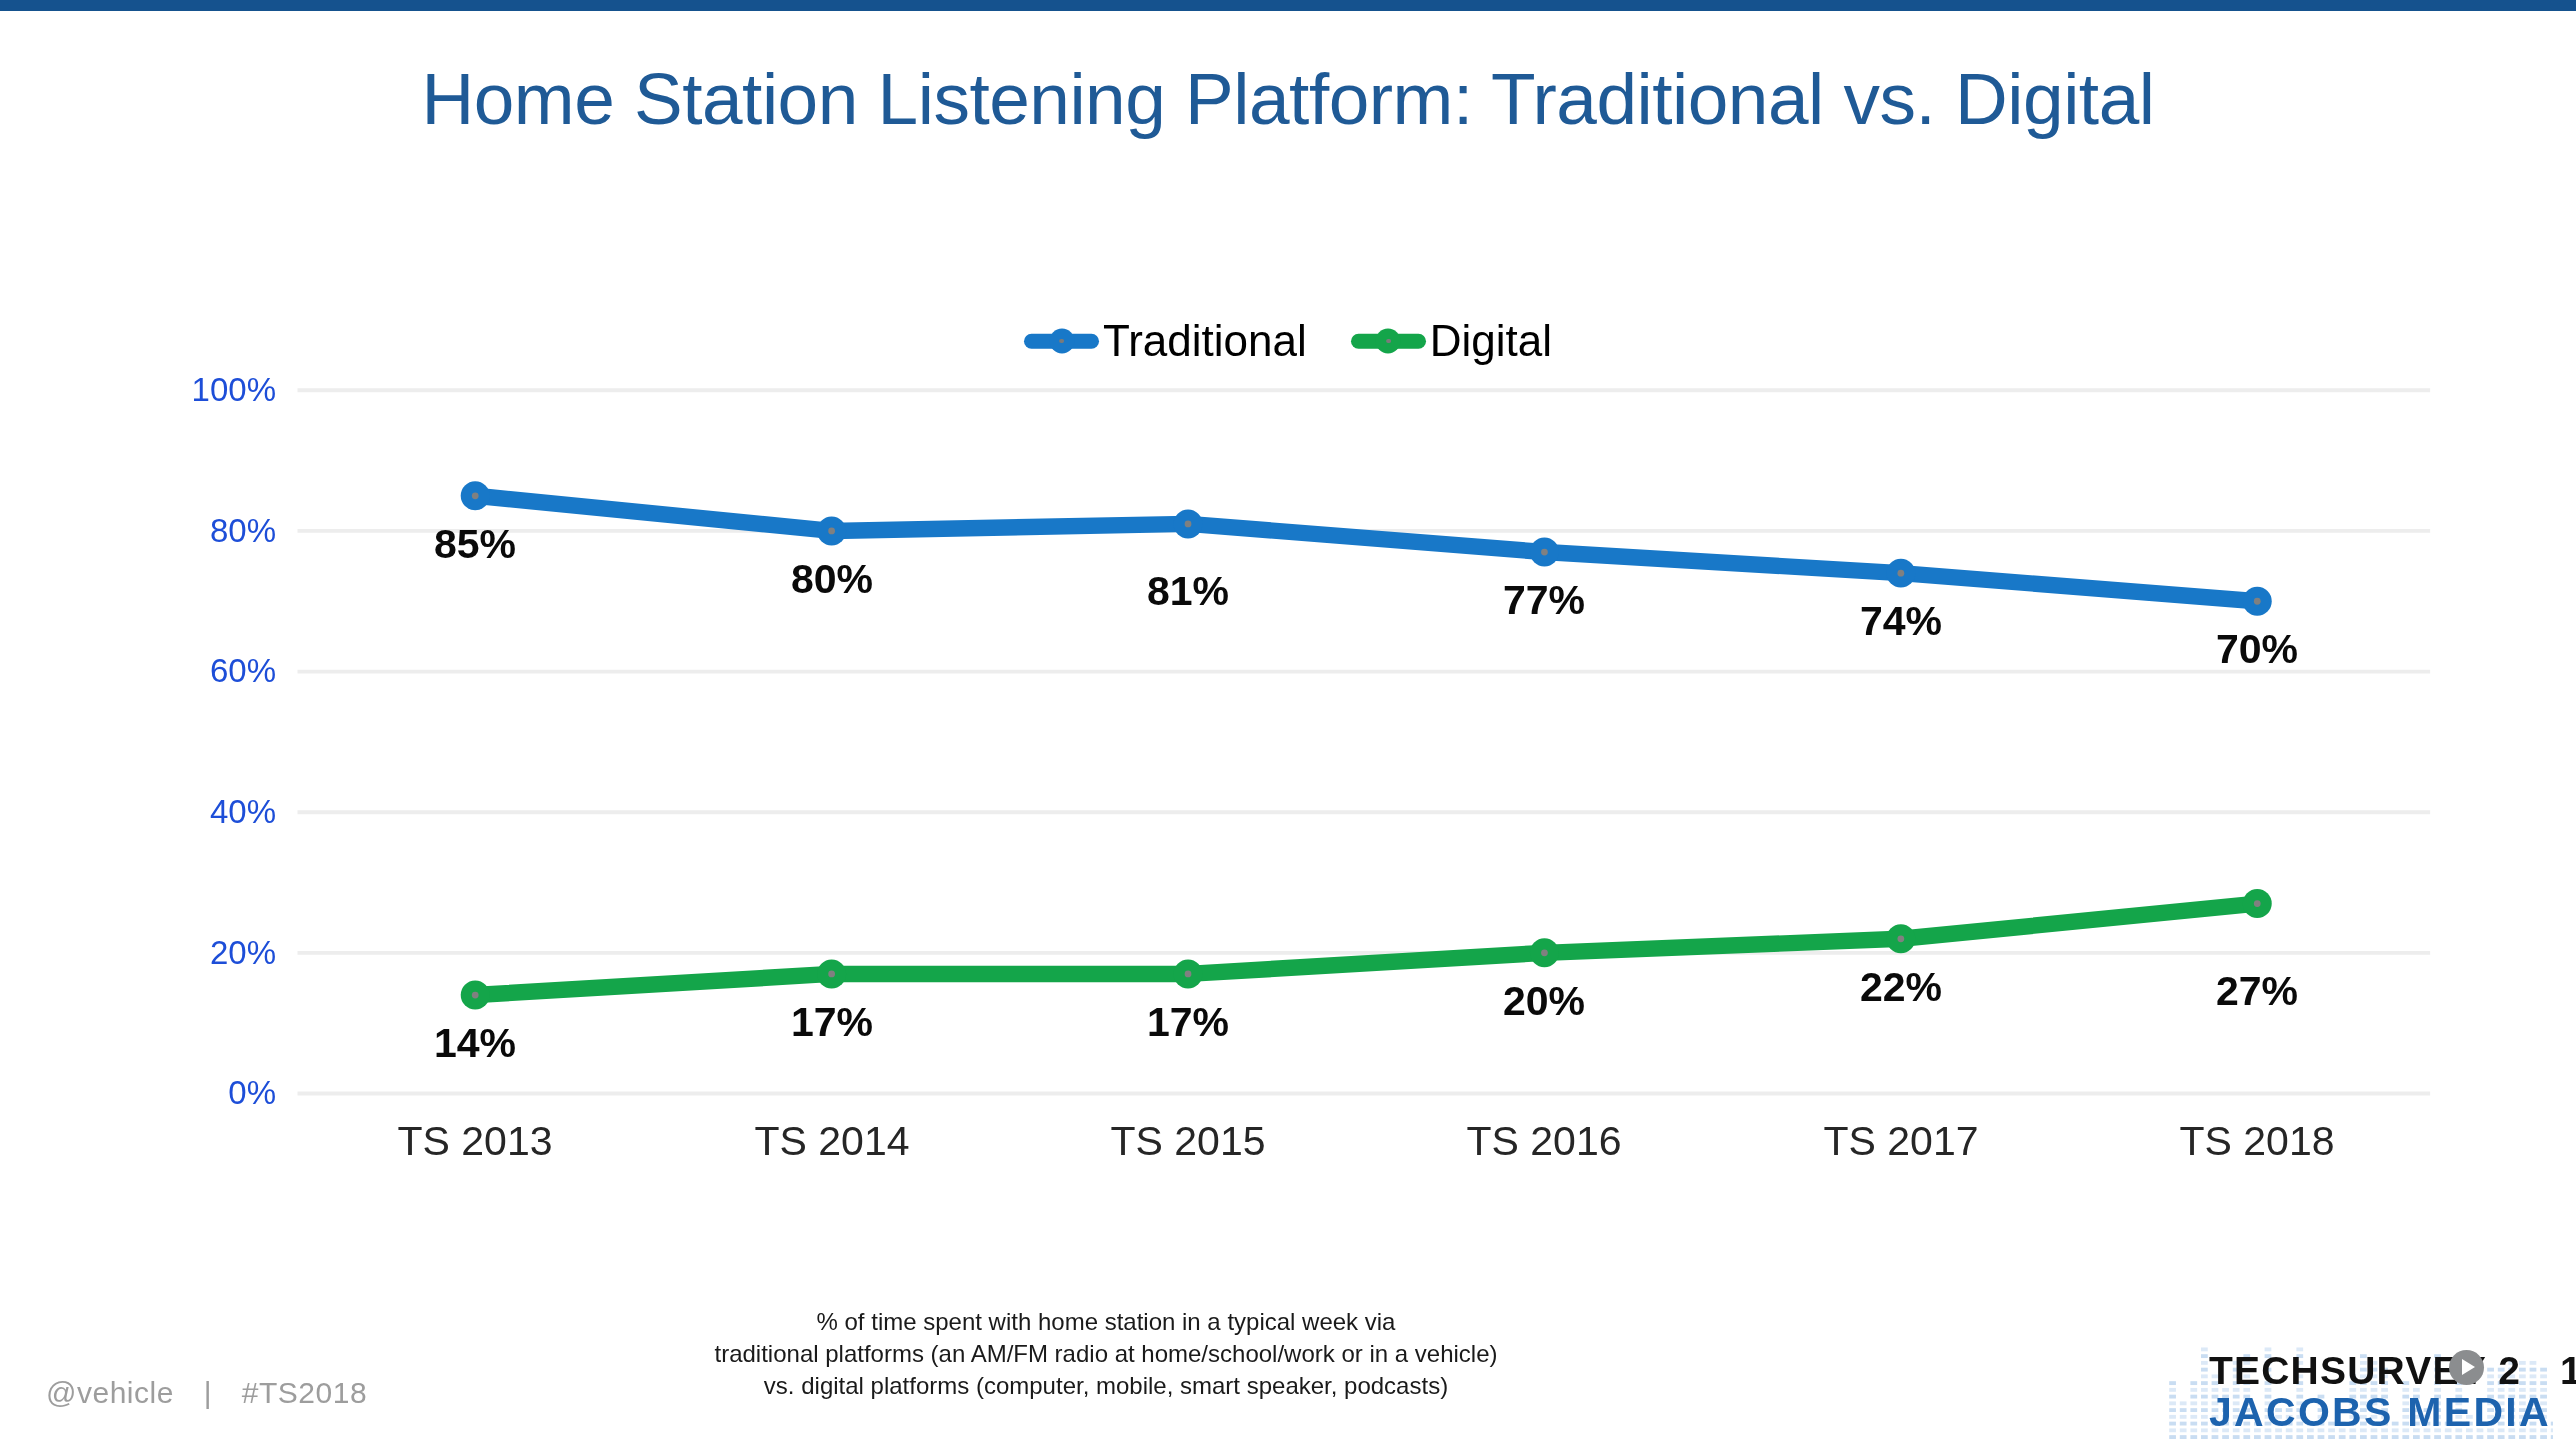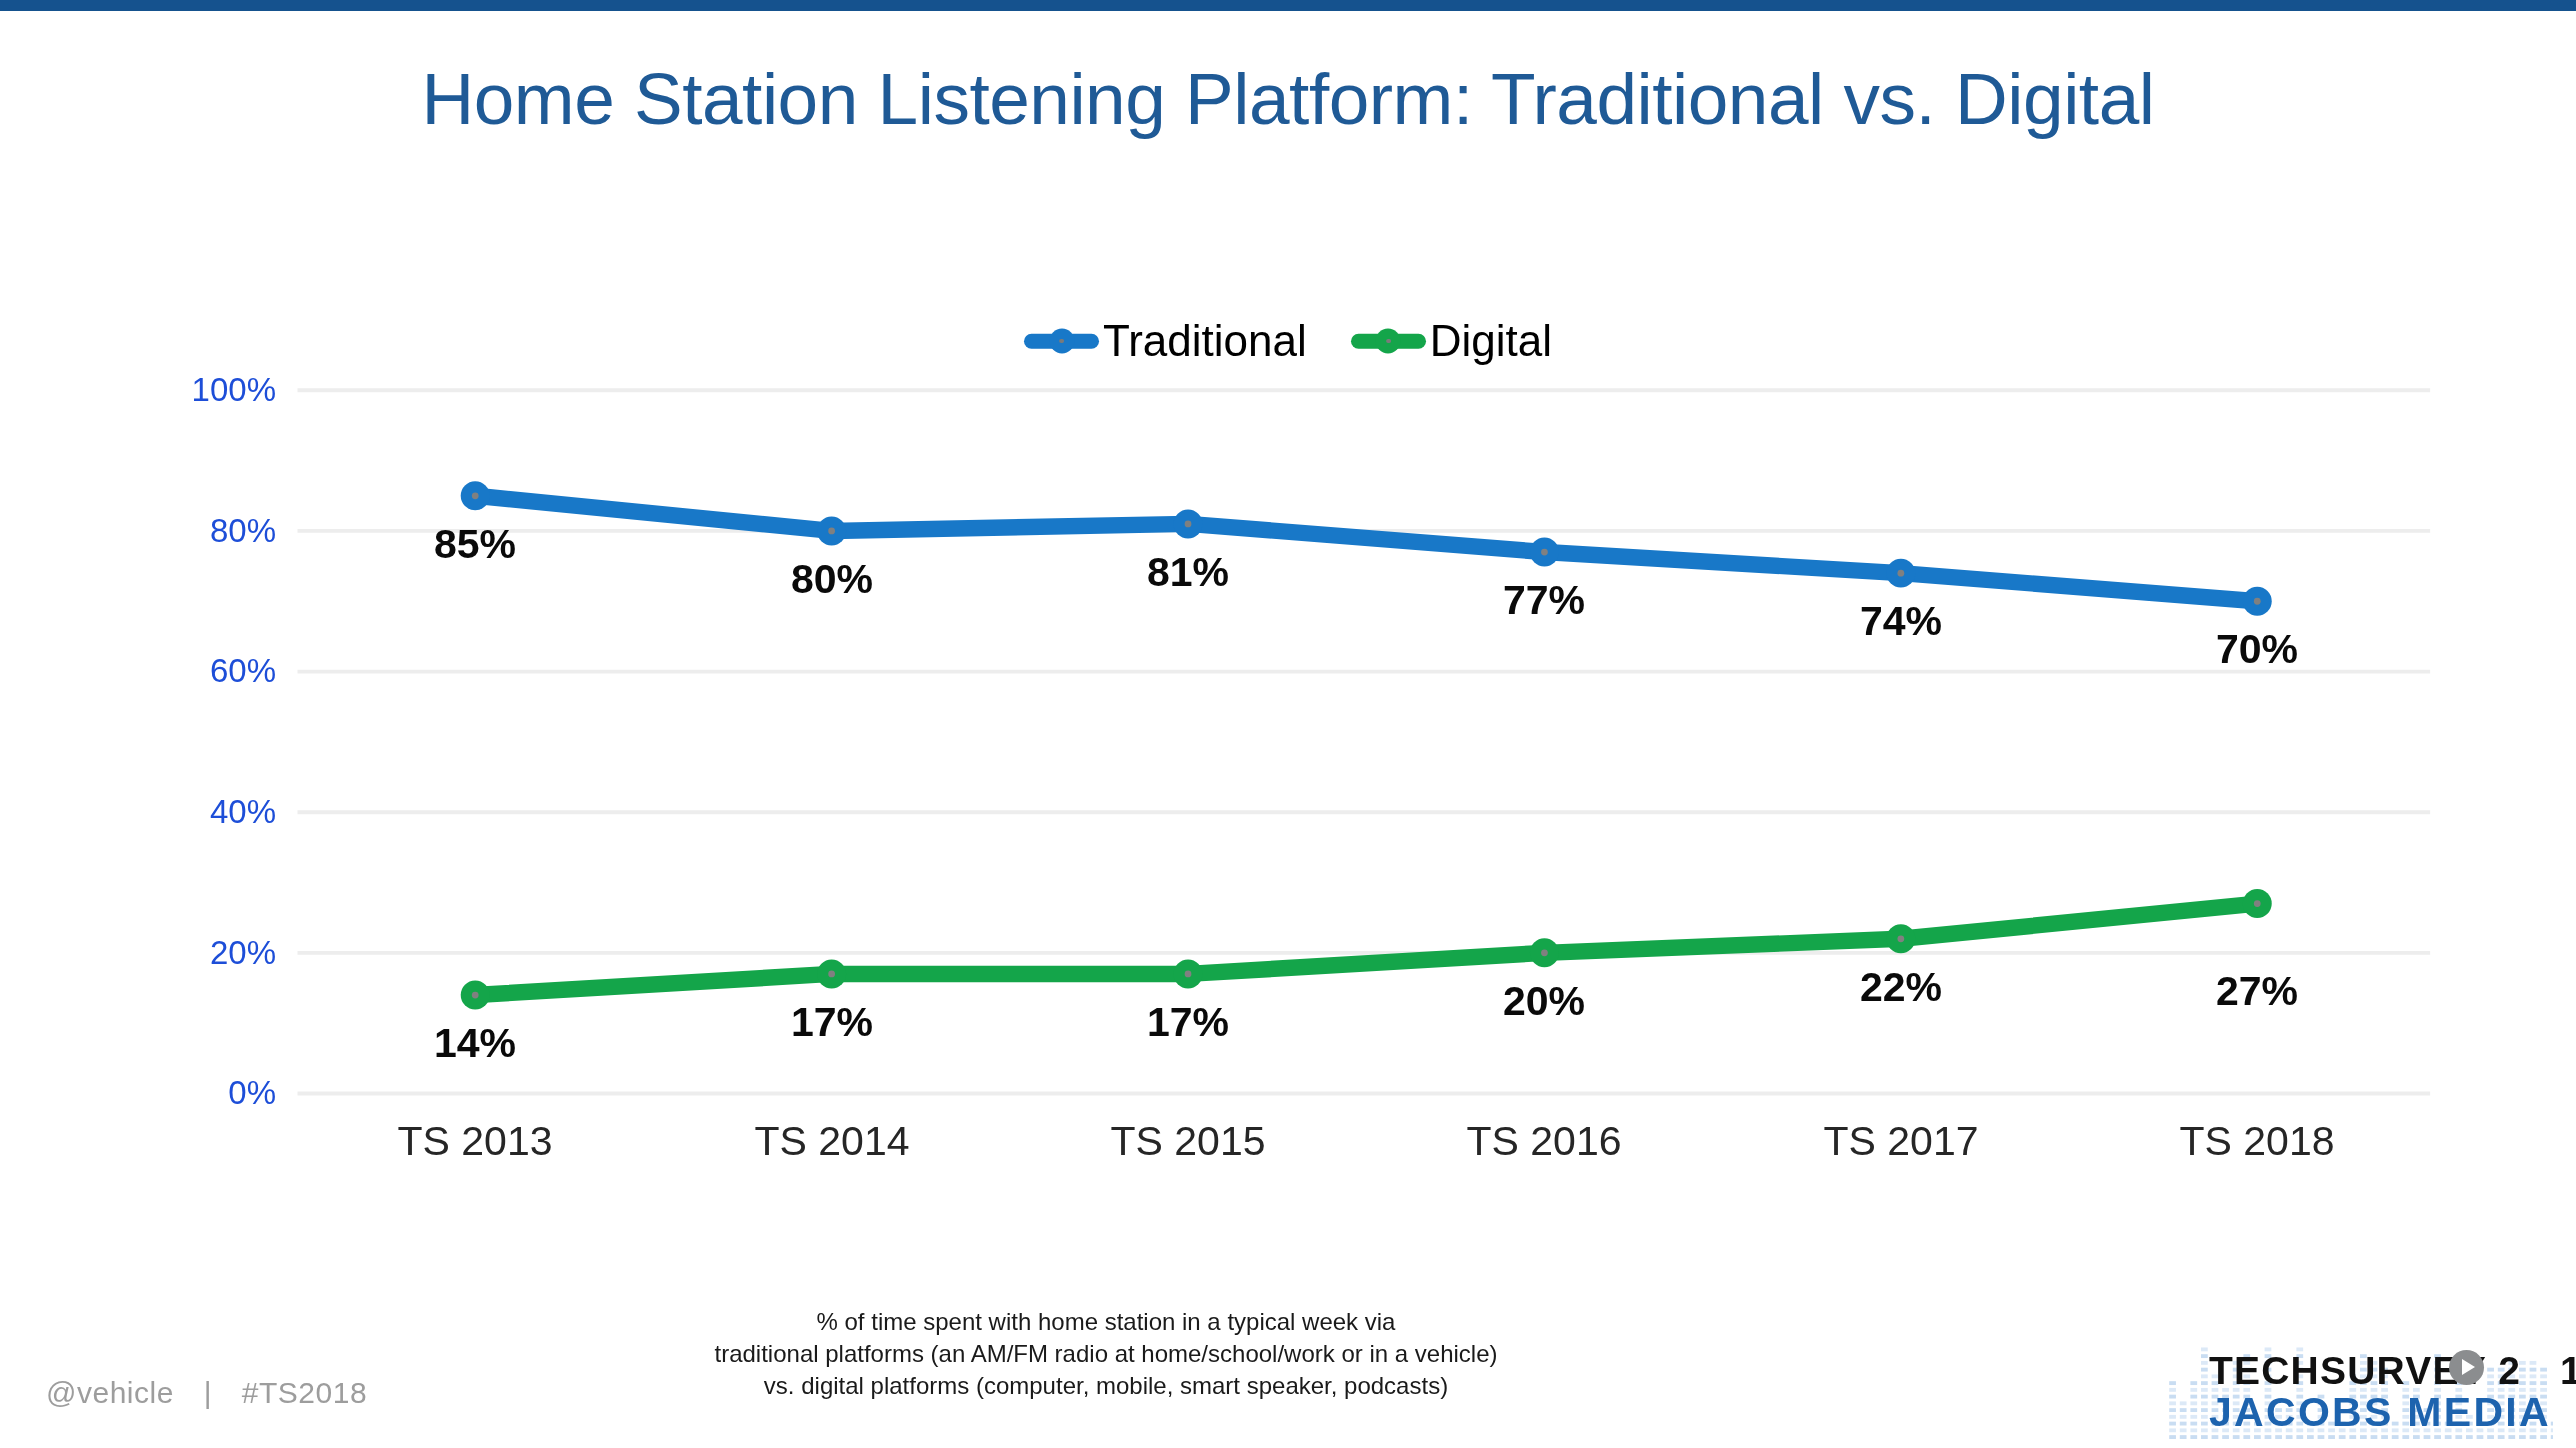--- a/index.html
+++ b/index.html
@@ -279,21 +279,21 @@
     <div class="xtick" style="left: 475px;">TS 2013</div>
     <div class="xtick" style="left: 832px;">TS 2014</div>
     <div class="xtick" style="left: 1188px;">TS 2015</div>
     <div class="xtick" style="left: 1544px;">TS 2016</div>
     <div class="xtick" style="left: 1901px;">TS 2017</div>
     <div class="xtick" style="left: 2257px;">TS 2018</div>
   </div>
 <div id="labels-layer">
     <div class="dlabel" style="left: 475px; top: 521px;">85%</div>
     <div class="dlabel" style="left: 832px; top: 556px;">80%</div>
-    <div class="dlabel" style="left: 1188px; top: 549px;">81%</div>
+    <div class="dlabel" style="left: 1188px; top: 568px;">81%</div>
     <div class="dlabel" style="left: 1544px; top: 577px;">77%</div>
     <div class="dlabel" style="left: 1901px; top: 598px;">74%</div>
     <div class="dlabel" style="left: 2257px; top: 626px;">70%</div>
     <div class="dlabel" style="left: 475px; top: 1020px;">14%</div>
     <div class="dlabel" style="left: 832px; top: 999px;">17%</div>
     <div class="dlabel" style="left: 1188px; top: 999px;">17%</div>
     <div class="dlabel" style="left: 1544px; top: 978px;">20%</div>
     <div class="dlabel" style="left: 1901px; top: 964px;">22%</div>
     <div class="dlabel" style="left: 2257px; top: 929px; margin-top: 39px;">27%</div>
   </div>

